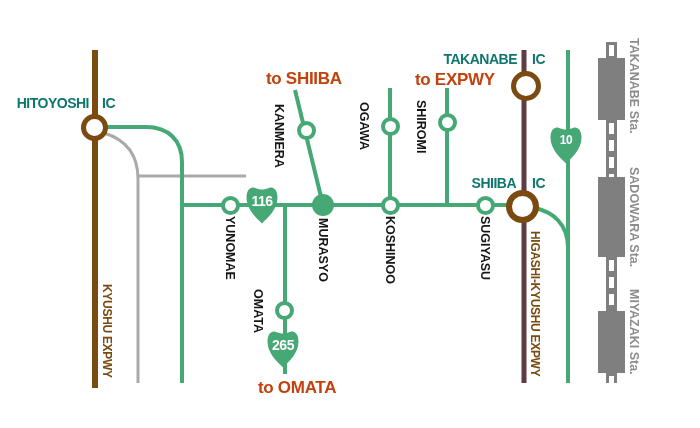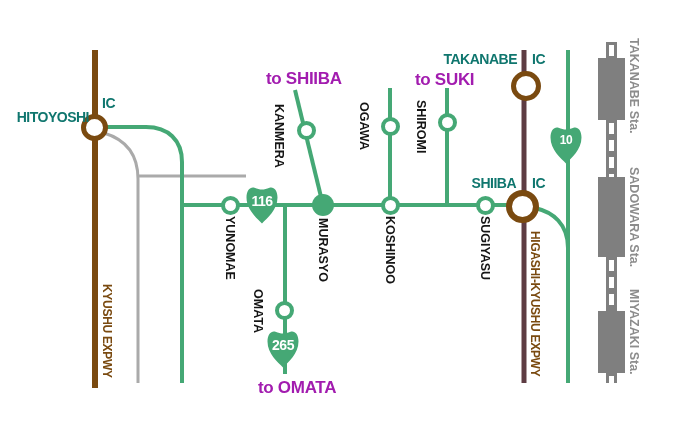--- a/index.html
+++ b/index.html
@@ -12,21 +12,21 @@
     background-size:5px 100%;background-repeat:no-repeat;background-position:center 3px;}
   .rail-box{position:absolute;left:598px;width:27px;background:#7F7F7F;}
   
   .circle{position:absolute;border-radius:50%;background:#fff;box-sizing:border-box;}
   .ic{border:5px solid #7A4A10;}
   .st{border:4px solid #45A875;width:19px;height:19px;}
   .st-fill{background:#45A875;width:22px;height:22px;}
   
   .lbl{position:absolute;white-space:nowrap;color:#151515;}
   .ic-name{font-size:14px;letter-spacing:-0.5px;color:#0f766e;}
-  .dest{font-size:17px;letter-spacing:-0.3px;color:#a21caf;}
+  .dest{font-size:17px;letter-spacing:-0.3px;color:#c2410c;}
   .vlbl{position:absolute;writing-mode:vertical-rl;text-orientation:mixed;white-space:nowrap;
         font-size:12.5px;letter-spacing:0;color:#151515;}
   .expwy-lbl{font-size:12px;letter-spacing:-0.3px;color:#7A4A10;}
   .rail-lbl{font-size:12.5px;color:#8C8C8C;}
   
   .shield{position:absolute;width:34px;height:40px;}
   .shield svg{position:absolute;left:0;top:0;}
   .shield .num{position:absolute;left:0;right:0;top:9px;text-align:center;color:#fff;
                font-size:14px;letter-spacing:-0.5px;}
   .shield .num-big{font-size:12px;}
@@ -87,29 +87,29 @@
 
   <div class="circle st" style="left:221px;top:196px;"></div>
   <div class="circle st-fill" style="left:312px;top:194px;"></div>
   <div class="circle st" style="left:381px;top:196px;"></div>
   <div class="circle st" style="left:476px;top:196px;"></div>
   <div class="circle st" style="left:297px;top:121px;"></div>
   <div class="circle st" style="left:381px;top:117px;"></div>
   <div class="circle st" style="left:438px;top:113px;"></div>
   <div class="circle st" style="left:275px;top:301px;"></div>
 
-  <div class="lbl ic-name" style="right:611px;top:95px;margin-top:14px;">HITOYOSHI</div>
+  <div class="lbl ic-name" style="right:611px;top:95px;">HITOYOSHI</div>
   <div class="lbl ic-name" style="left:102px;top:95px;">IC</div>
   <div class="lbl ic-name" style="right:183px;top:51px;">TAKANABE</div>
   <div class="lbl ic-name" style="left:532px;top:51px;">IC</div>
   <div class="lbl ic-name" style="right:184px;top:175px;">SHIIBA</div>
   <div class="lbl ic-name" style="left:532px;top:175px;">IC</div>
 
   <div class="lbl dest" style="left:266px;top:69px;">to SHIIBA</div>
-  <div class="lbl dest" style="left:415px;top:70px;">to SUKI</div>
+  <div class="lbl dest" style="left:415px;top:70px;">to EXPWY</div>
   <div class="lbl dest" style="left:258px;top:378px;">to OMATA</div>
 
   <div class="vlbl" style="left:223px;top:216px;">YUNOMAE</div>
   <div class="vlbl" style="left:316px;top:218px;">MURASYO</div>
   <div class="vlbl" style="left:383px;top:216px;">KOSHINOO</div>
   <div class="vlbl" style="left:478px;top:216px;">SUGIYASU</div>
   <div class="vlbl" style="left:272px;top:104px;">KANMERA</div>
   <div class="vlbl" style="left:357px;top:102px;">OGAWA</div>
   <div class="vlbl" style="left:414px;top:100px;">SHIROMI</div>
   <div class="vlbl" style="left:251px;top:289px;">OMATA</div>

